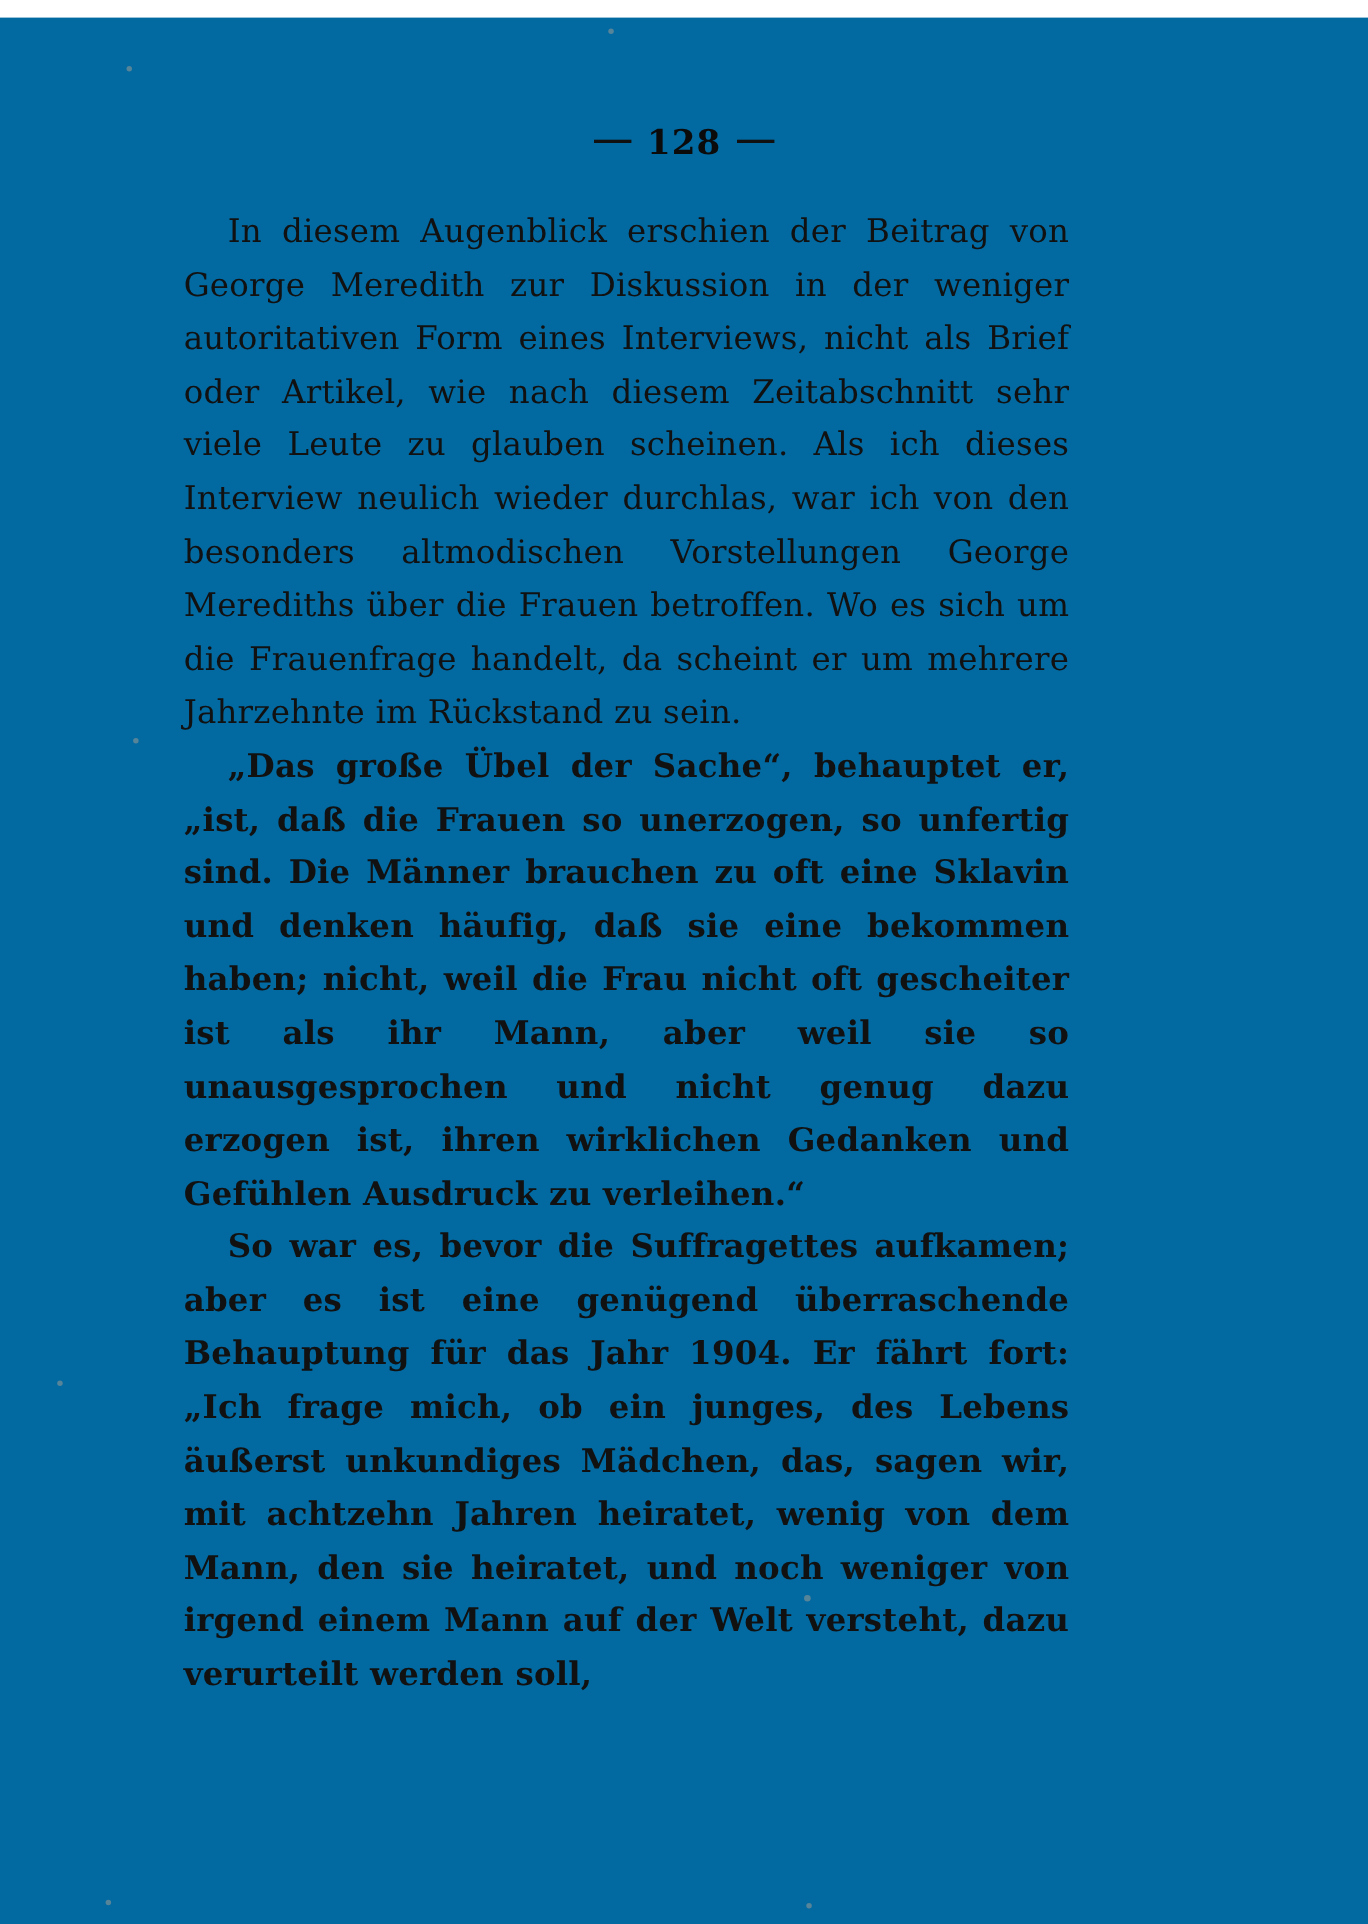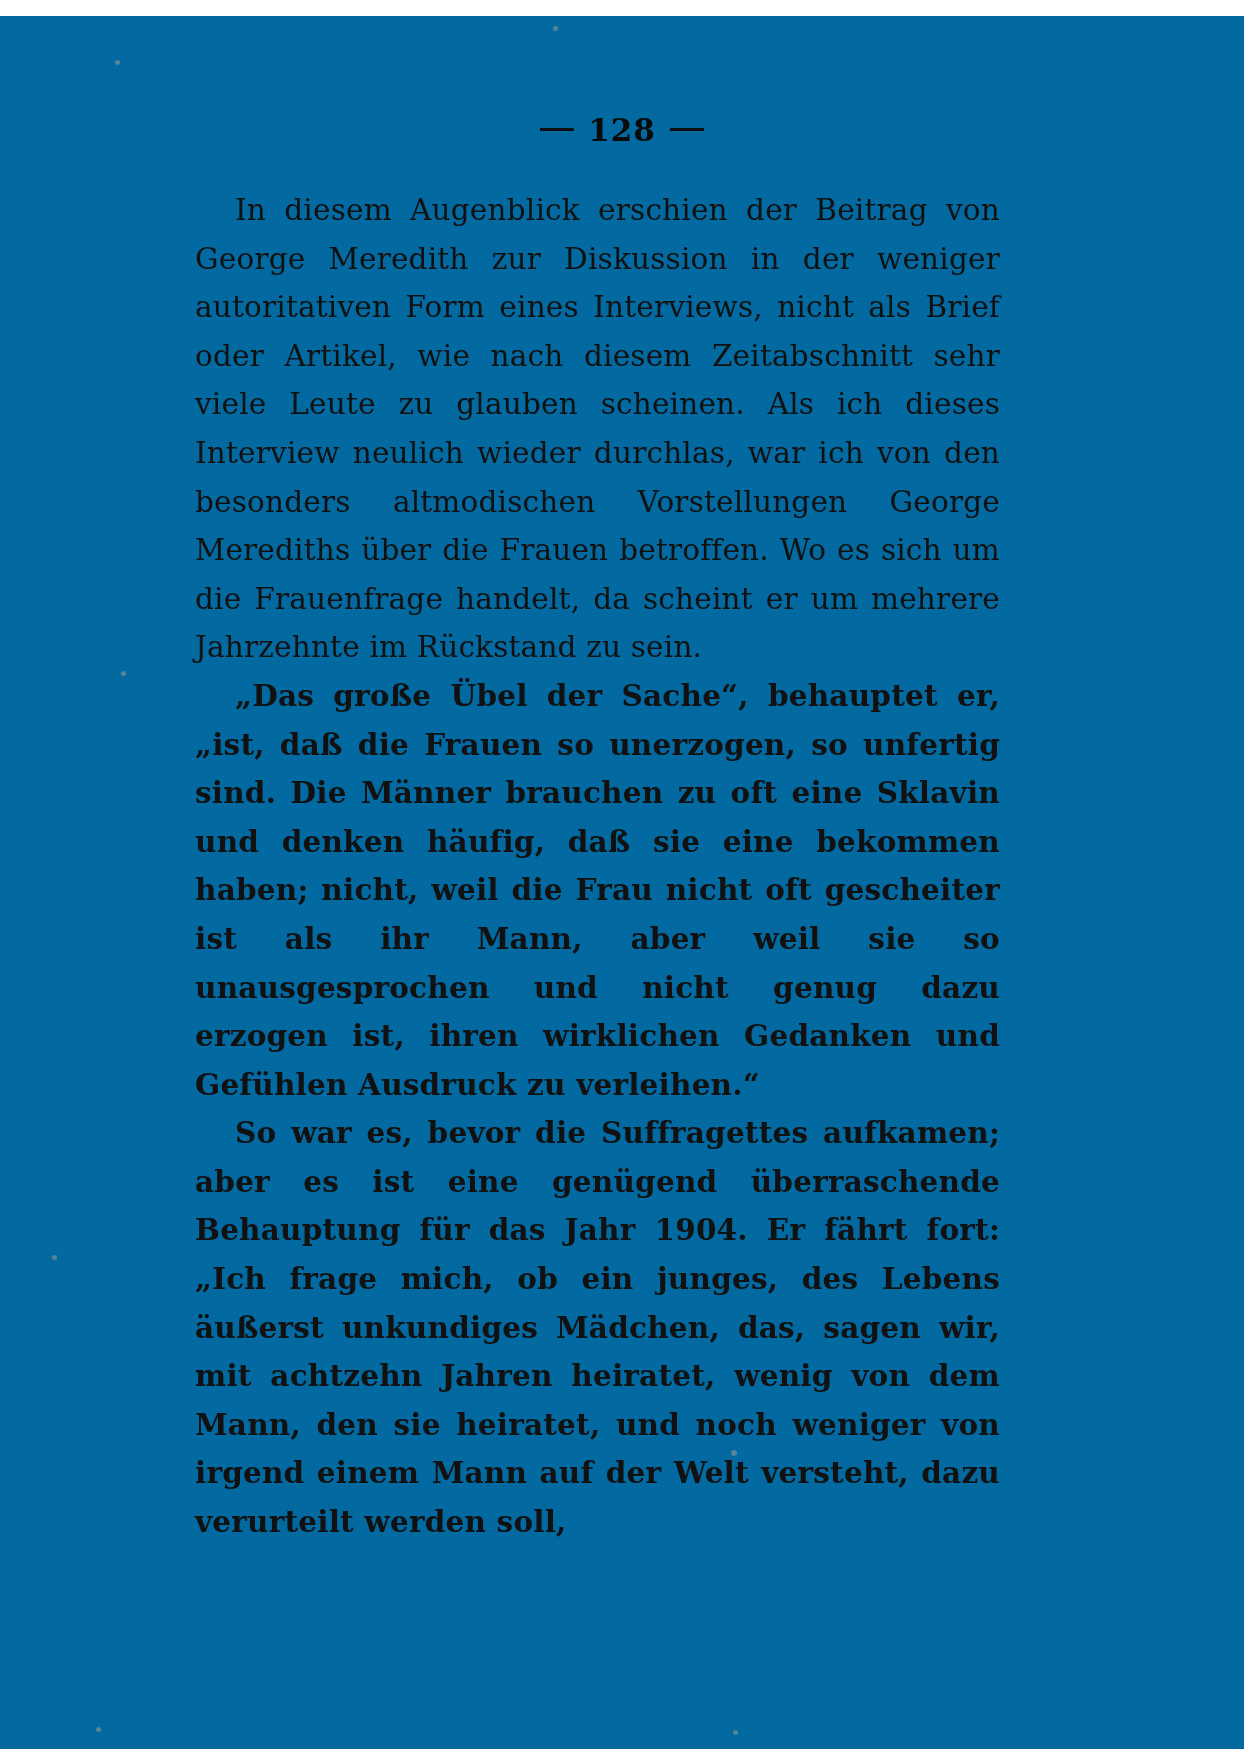--- a/index.html
+++ b/index.html
@@ -40,21 +40,20 @@
     height: 3px;
     background: #111;
     vertical-align: middle;
     margin: 0 14px 7px 14px;
   }
   .textblock {
     position: absolute;
     left: 167px;
     top: 170px;
     width: 805px;
-    margin-left: 28px;
   }
   p.para {
     margin: 0;
     font-family: "DejaVu Serif", serif;
     font-size: 29.5px;
     line-height: 48.6px;
     text-align: justify;
     text-justify: inter-word;
     text-indent: 40px;
     letter-spacing: 0.2px;

